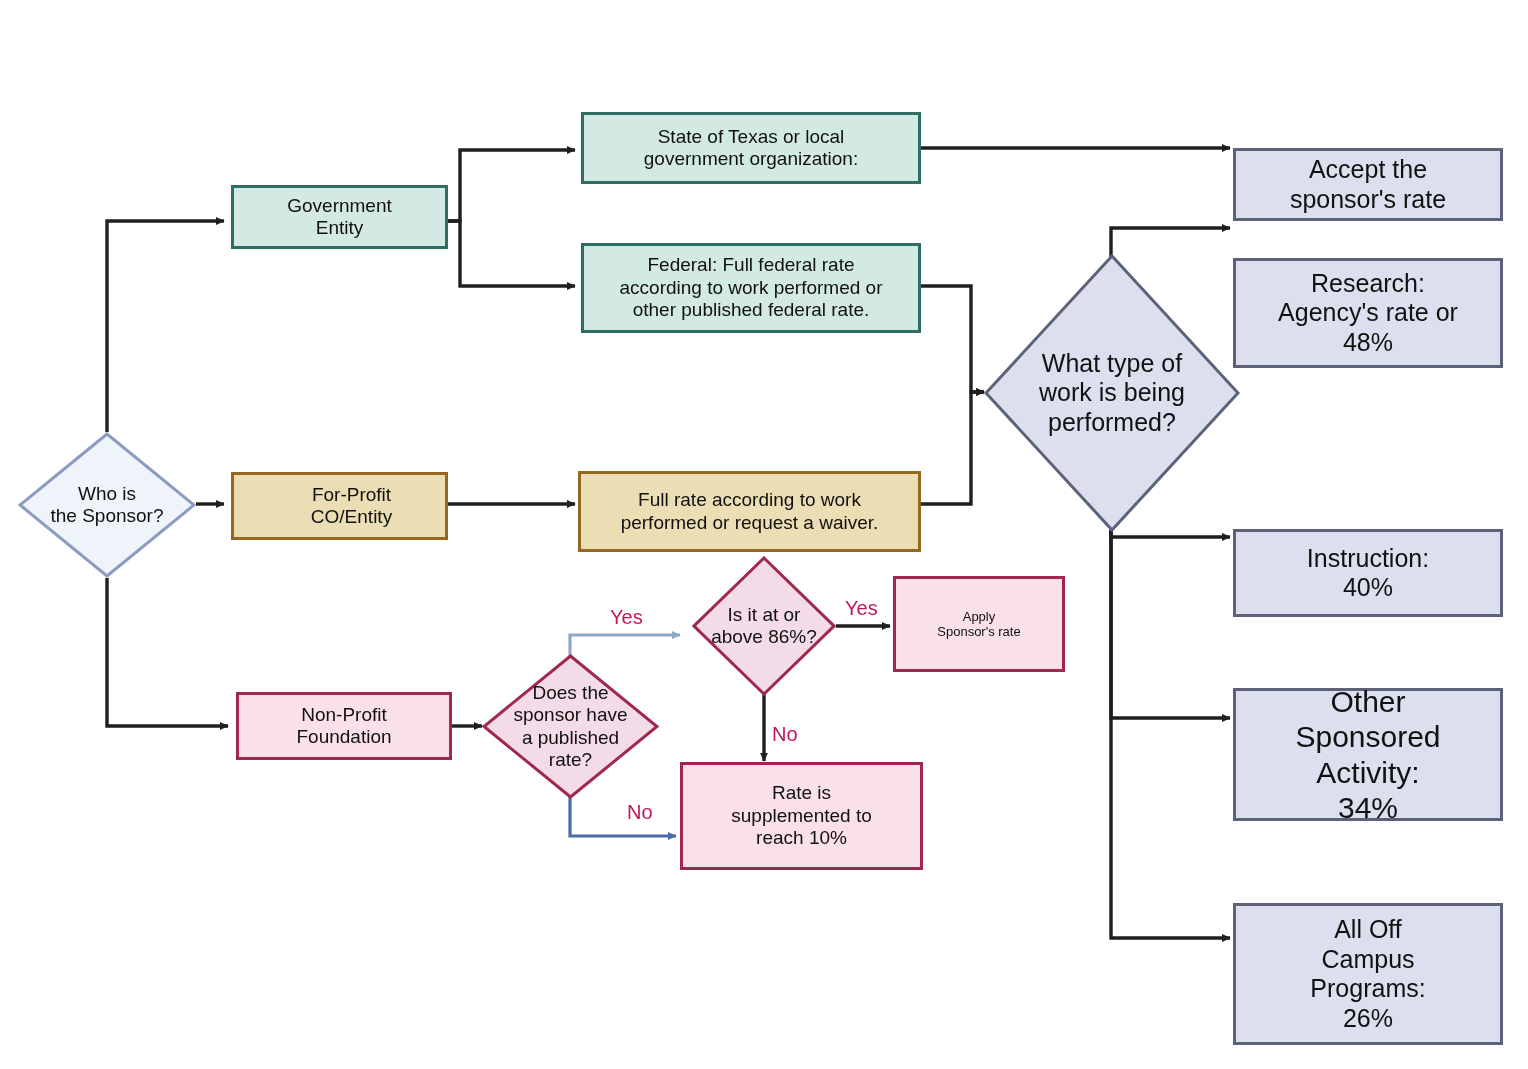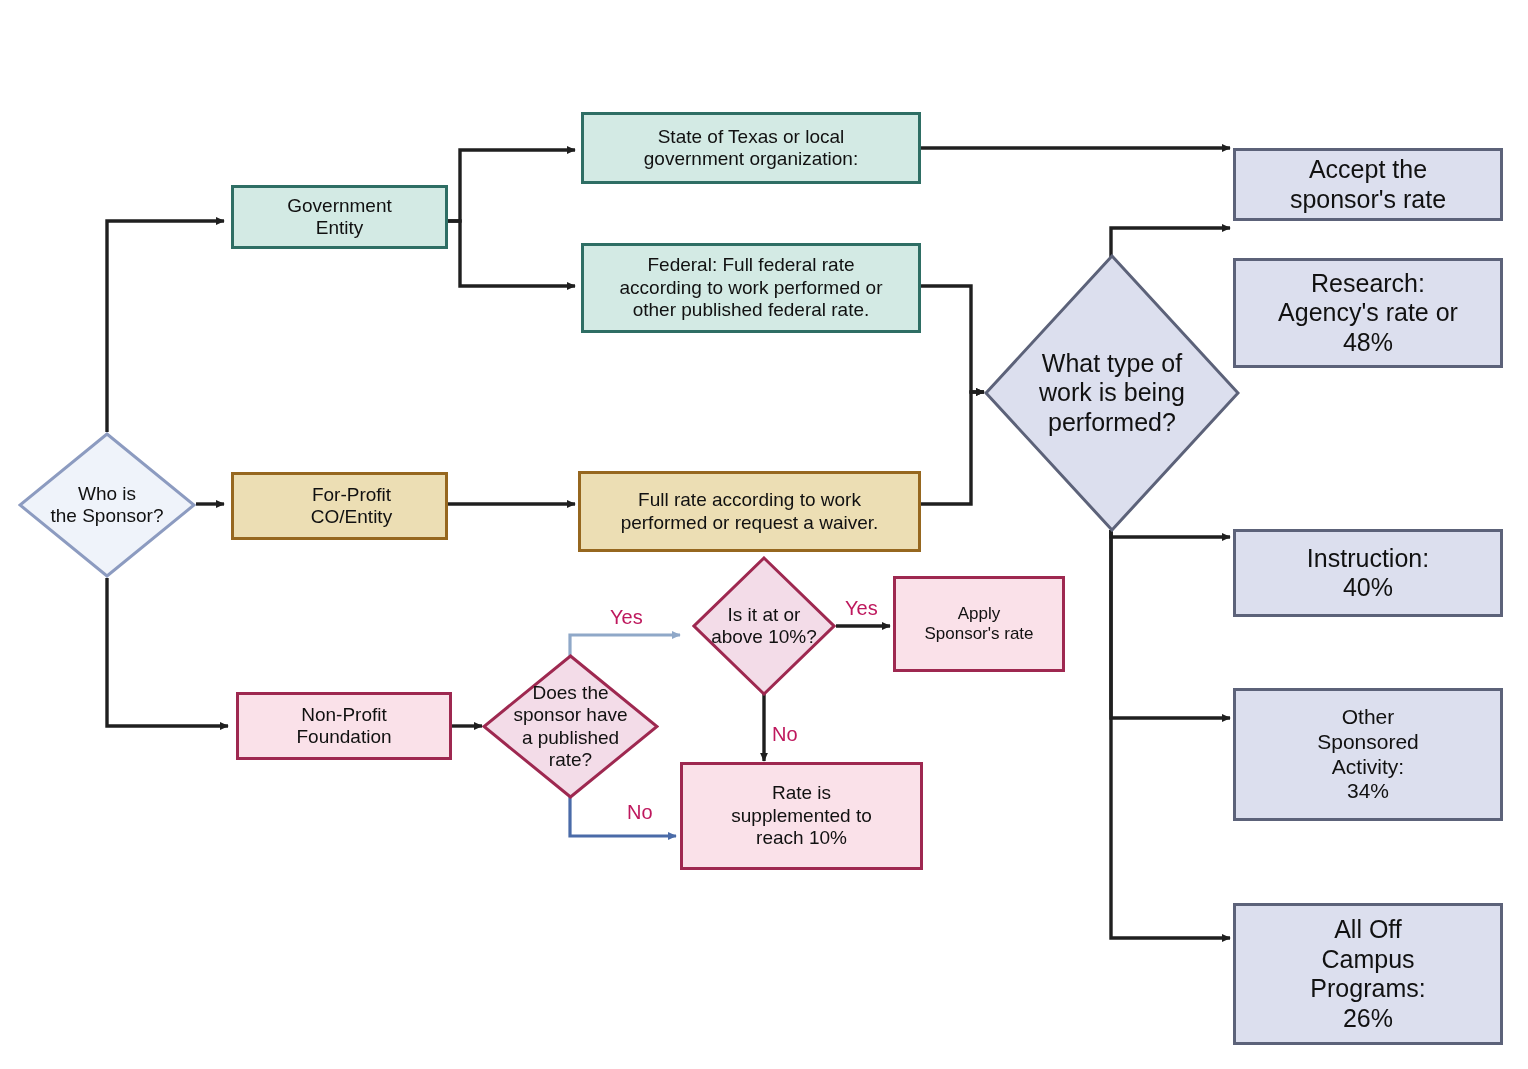--- a/index.html
+++ b/index.html
@@ -153,21 +153,21 @@
 sponsor have
 a published
 rate?</div>
   </div>
 
   <div class="diamond" style="left:692px; top:556px; width:144px; height:140px;">
     <svg class="dshape" viewBox="0 0 144 140" preserveAspectRatio="none">
       <polygon points="72,2 142,70 72,138 2,70" fill="#f3dce8" stroke="#9e2850" stroke-width="3"></polygon>
     </svg>
     <div class="dlabel" style="font-size:19px;">Is it at or
-above 10%?</div>
+above 86%?</div>
   </div>
 
   <div class="diamond" style="left:984px; top:254px; width:256px; height:278px;">
     <svg class="dshape" viewBox="0 0 256 278" preserveAspectRatio="none">
       <polygon points="128,2 254,139 128,276 2,139" fill="#dcdfee" stroke="#5c6279" stroke-width="3"></polygon>
     </svg>
     <div class="dlabel" style="font-size:25px;">What type of
 work is being
 performed?</div>
   </div>
@@ -184,38 +184,38 @@
 
   <div class="node box pal-tan" style="left:231px; top:472px; width:217px; height:68px; font-size:19px;padding-left:24px;">For-Profit
 CO/Entity</div>
 
   <div class="node box pal-tan" style="left:578px; top:463px; width:343px; height:81px; font-size:19px;margin-top:8px;">Full rate according to work
 performed or request a waiver.</div>
 
   <div class="node box pal-pink" style="left:236px; top:692px; width:216px; height:68px; font-size:19px;">Non-Profit
 Foundation</div>
 
-  <div class="node box pal-pink" style="left:893px; top:576px; width:172px; height:96px; font-size:17px;">Apply
+  <div class="node box pal-pink" style="left:893px; top:576px; width:172px; height:96px; font-size:13px;">Apply
 Sponsor's rate</div>
 
   <div class="node box pal-pink" style="left:680px; top:762px; width:243px; height:108px; font-size:19px;">Rate is
 supplemented to
 reach 10%</div>
 
   <div class="node box pal-slate" style="left:1233px; top:112px; width:270px; height:73px; font-size:25px;">Accept the
 sponsor's rate</div>
 
   <div class="node box pal-slate" style="left:1233px; top:222px; width:270px; height:110px; font-size:25px;">Research:
 Agency's rate or
 48%</div>
 
   <div class="node box pal-slate" style="left:1233px; top:493px; width:270px; height:88px; font-size:25px;">Instruction:
 40%</div>
 
-  <div class="node box pal-slate" style="left:1233px; top:652px; width:270px; height:133px; font-size:21px;">Other
+  <div class="node box pal-slate" style="left:1233px; top:652px; width:270px; height:133px; font-size:30px;">Other
 Sponsored
 Activity:
 34%</div>
 
   <div class="node box pal-slate" style="left:1233px; top:867px; width:270px; height:142px; font-size:25px;">All Off
 Campus
 Programs:
 26%</div>
 
   <div class="edge-label" style="left:610px; top:606px; font-size:20px;">Yes</div>

